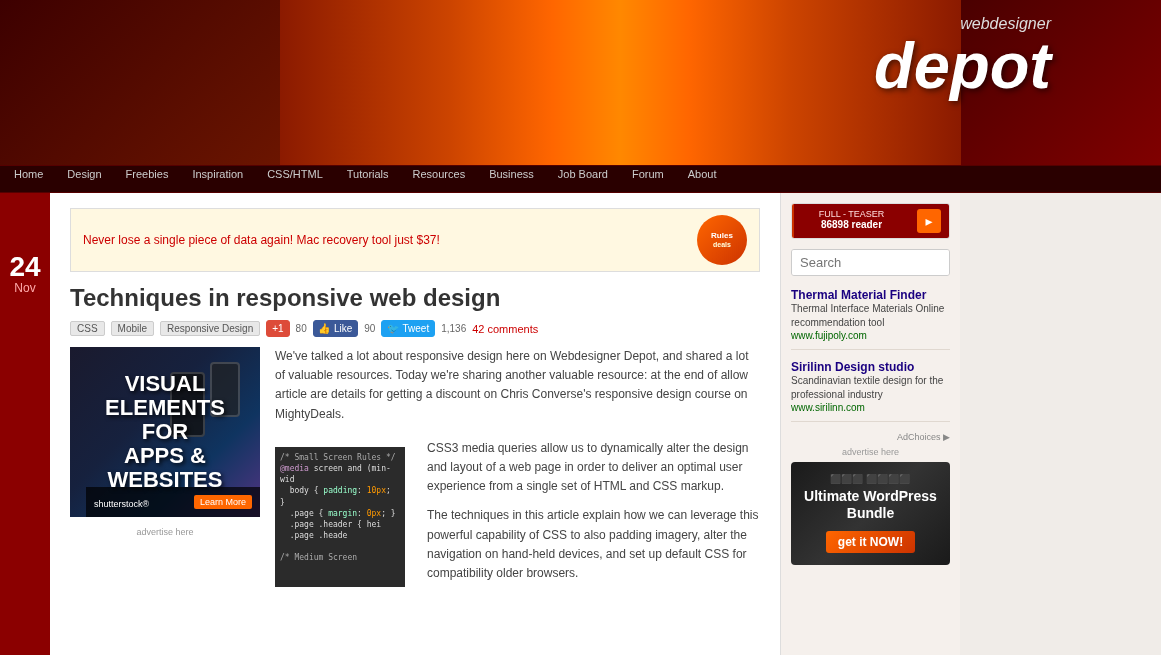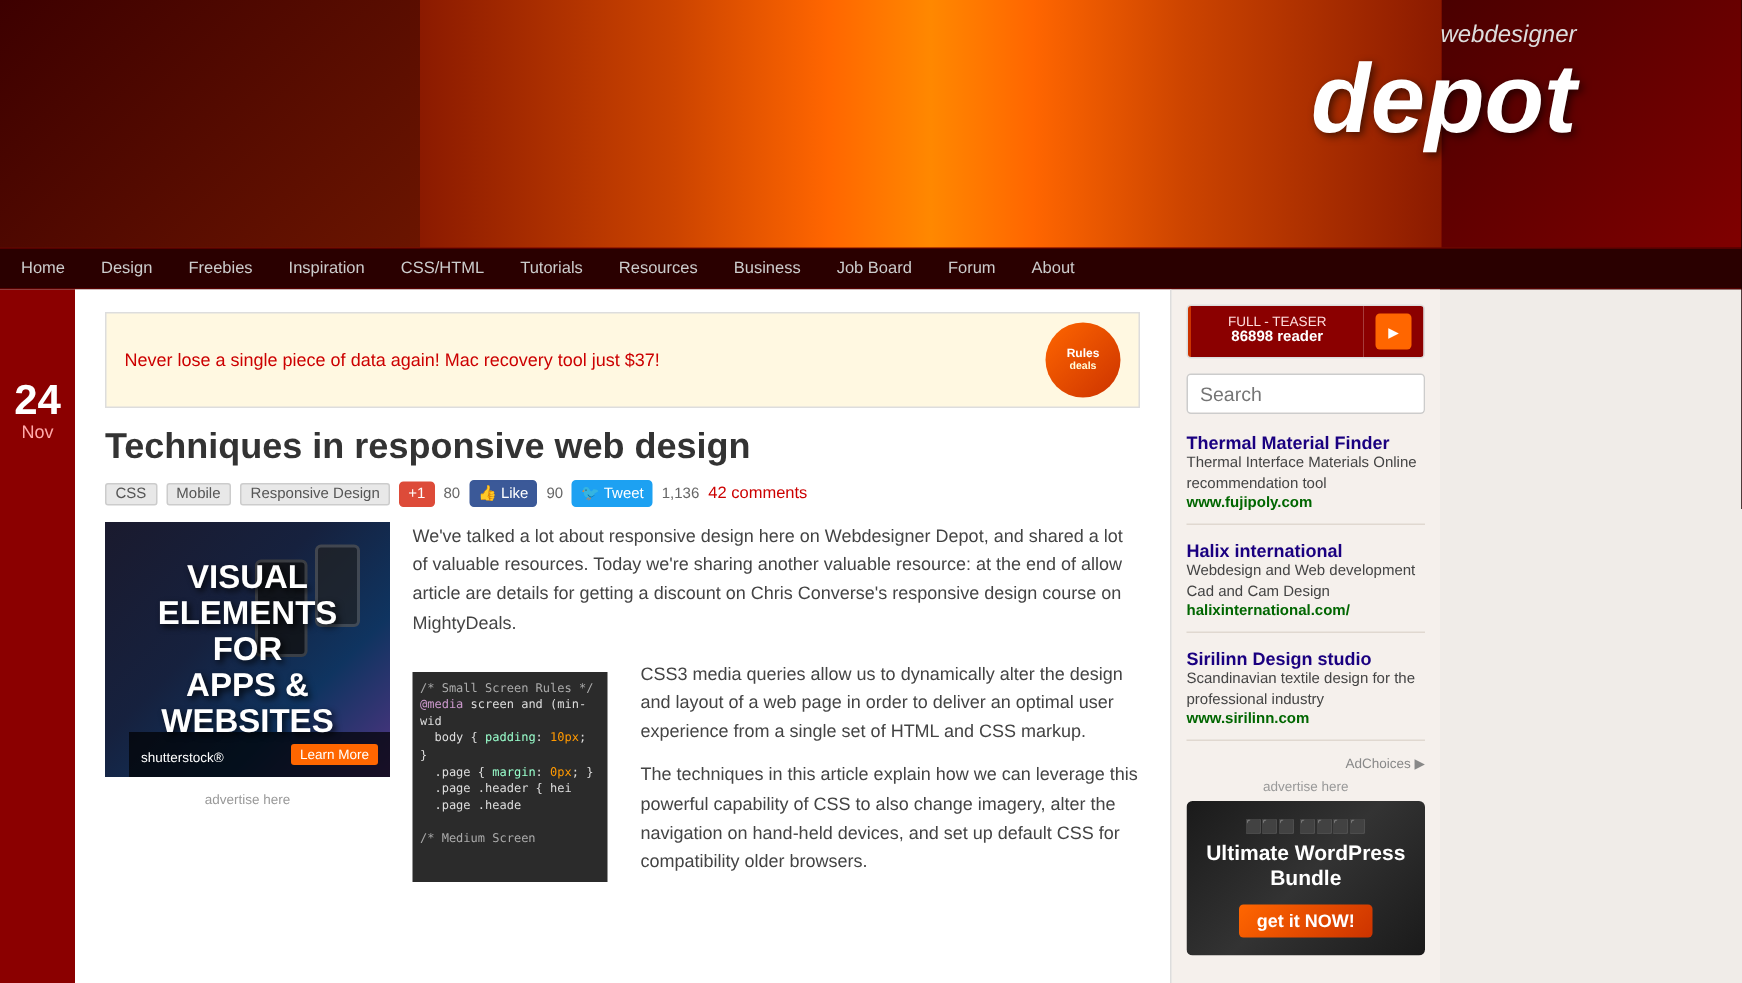--- a/index.html
+++ b/index.html
@@ -13,21 +13,21 @@
       position: relative;
       overflow: hidden;
     }
 
     
     .nav-bar {
       width: 100%;
       background: #2a0000;
       height: 28px;
       display: flex;
-      align-items: center;
+      align-items: flex-start;
       padding: 0 10px;
       border-top: 1px solid #550000;
       border-bottom: 1px solid #550000;
     }
     .nav-bar a {
       color: #ccc;
       text-decoration: none;
       font-size: 11px;
       margin-right: 16px;
       padding: 2px 4px;
@@ -292,21 +292,20 @@
       text-decoration: none;
     }
     .ad-listing .ad-desc {
       color: #444;
       font-size: 10px;
       line-height: 1.4;
     }
     .ad-listing .ad-url {
       color: #006600;
       font-size: 10px;
-      font-weight: bold;
     }
     .ad-choices {
       font-size: 9px;
       color: #888;
       text-align: right;
       margin-bottom: 5px;
     }
 
     
     .sidebar-promo {
@@ -461,21 +460,21 @@
           <div>&nbsp;&nbsp;body { <span class="code-prop">padding</span>: <span class="code-val">10px</span>; }</div>
           <div>&nbsp;&nbsp;.page { <span class="code-prop">margin</span>: <span class="code-val">0px</span>; }</div>
           <div>&nbsp;&nbsp;.page .header { hei</div>
           <div>&nbsp;&nbsp;.page .heade</div>
           <div>&nbsp;</div>
           <div class="code-comment">/* Medium Screen</div>
 
         </div>
         <div class="article-text" style="flex:1; padding-left:10px;">
           <p>CSS3 media queries allow us to dynamically alter the design and layout of a web page in order to deliver an optimal user experience from a single set of HTML and CSS markup.</p>
-          <p>The techniques in this article explain how we can leverage this powerful capability of CSS to also change imagery, alter the navigation on hand-held devices, and set up default CSS for compatibility older browsers.</p>
+          <p>The techniques in this article explain how we can leverage this powerful capability of CSS to also padding imagery, alter the navigation on hand-held devices, and set up default CSS for compatibility older browsers.</p>
         </div>
       </div>
     </div>
   </div>
 
   <div class="right-sidebar">
 
     <div class="follow-rss">
       <div style="background:#cc3300;width:2px;"></div>
       <div class="follow-box" style="background:#8b0000;">
@@ -494,25 +493,20 @@
       </div>
     </div>
 
     <div>
       <div class="ad-listing">
         <a>Thermal Material Finder</a>
         <div class="ad-desc">Thermal Interface Materials Online recommendation tool</div>
         <div class="ad-url">www.fujipoly.com</div>
       </div>
       <div class="ad-listing">
-        <a>Halix international</a>
-        <div class="ad-desc">Webdesign and Web development Cad and Cam Design</div>
-        <div class="ad-url">halixinternational.com/</div>
-      </div>
-      <div class="ad-listing">
         <a>Sirilinn Design studio</a>
         <div class="ad-desc">Scandinavian textile design for the professional industry</div>
         <div class="ad-url">www.sirilinn.com</div>
       </div>
     </div>
 
     <div class="ad-choices">AdChoices ▶</div>
     <div class="advertise-here-sidebar">advertise here</div>
 
     <div class="sidebar-promo">

